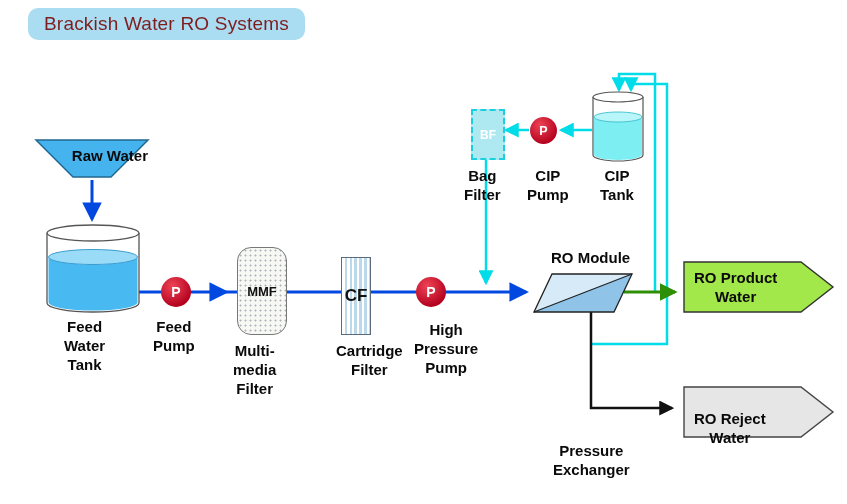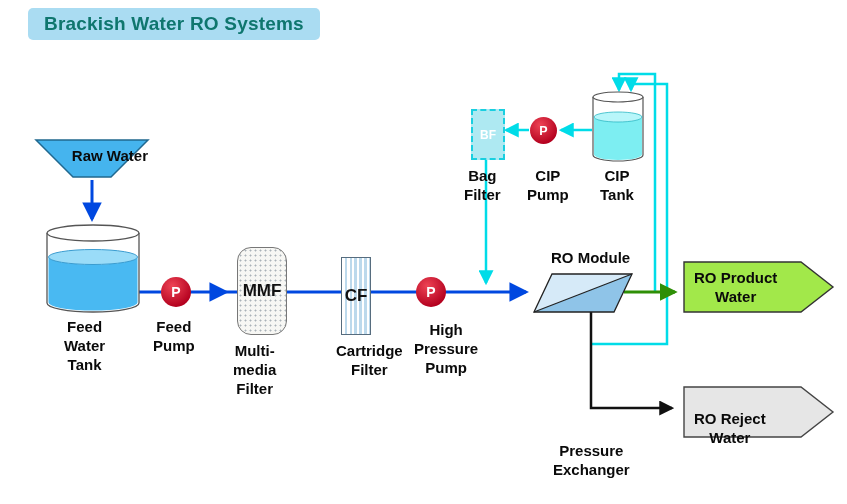--- a/index.html
+++ b/index.html
@@ -3,41 +3,41 @@
 <meta charset="utf-8">
 <style>
   html,body{margin:0;padding:0;background:#fff;}
   .canvas{
     position:relative;width:847px;height:504px;background:#ffffff;
     font-family:"Liberation Sans",sans-serif;overflow:hidden;
   }
   .abs{position:absolute;}
   svg.layer{position:absolute;left:0;top:0;}
   .title{
-    left:28px;top:8px;padding:5px 16px;background:#aadcf2;border-radius:5px;
-    color:#0f766e;font-size:19px;font-weight:bold;letter-spacing:.2px;
+    left:28px;top:8px;padding:5px 16px;background:#aadcf2;border-radius:10px;
+    color:#7f1d1d;font-size:19px;font-weight:normal;letter-spacing:.2px;
   }
   .lbl{
     font-size:15px;font-weight:bold;color:#0a0a0a;line-height:1.28;
     white-space:pre-line;
     text-align:center;
   }
   .center{display:flex;align-items:center;justify-content:center;text-align:center;}
   .pump{
     width:30px;height:30px;border-radius:50%;
     background:radial-gradient(circle at 38% 30%, #ee4455, #b3001e 75%);
     color:#fff;font-size:14px;font-weight:bold;
   }
   .pump.small{width:27px;height:27px;font-size:12.5px;}
   .mmf{
     left:237px;top:247px;width:48px;height:86px;border:1.4px solid #777;border-radius:14px;
     background-color:#f7f7f4;
     background-image:radial-gradient(#aab2b8 0.9px, transparent 1.1px);
     background-size:5px 5px;
-    font-size:17px;font-weight:bold;color:#111;
+    font-size:13px;font-weight:bold;color:#111;
   }
   .cf{
     left:341px;top:257px;width:28px;height:76px;border:1.2px solid #566c7e;
     background:repeating-linear-gradient(90deg,#ffffff 0 2.5px,#bcd9ec 2.5px 5px);
     font-size:17px;font-weight:bold;color:#111;
   }
   .bf{
     left:471px;top:109px;width:30px;height:47px;border:2px dashed #19cfe0;
     background:#aee9f2;color:#ffffff;font-size:12px;font-weight:bold;
   }

